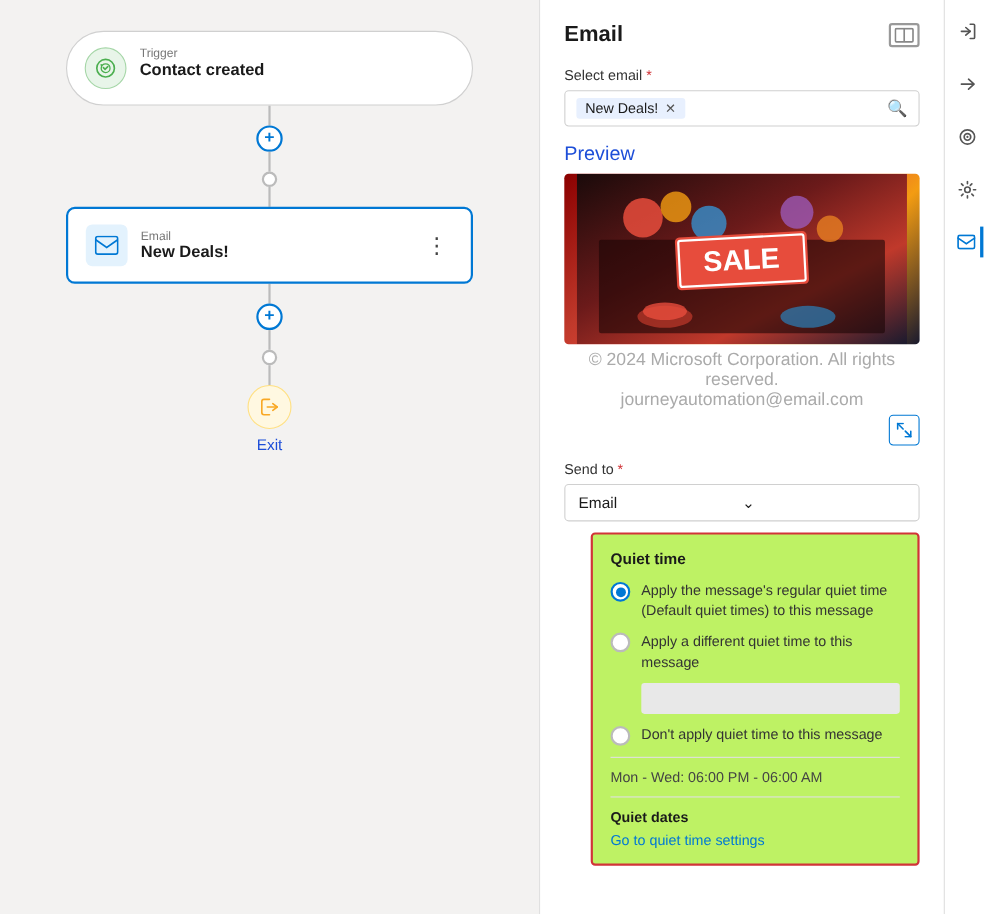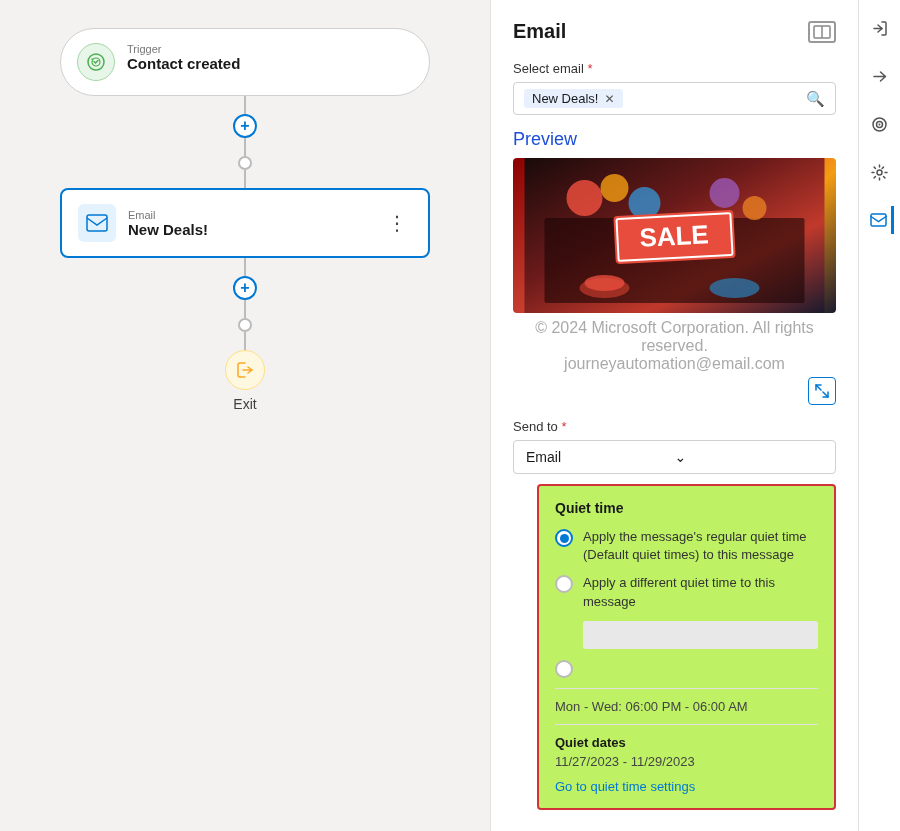--- a/index.html
+++ b/index.html
@@ -143,21 +143,21 @@
       height: 40px;
       border-radius: 50%;
       background: #fff8e1;
       border: 1.5px solid #ffe082;
       display: flex;
       align-items: center;
       justify-content: center;
     }
     .exit-label {
       font-size: 14px;
-      color: #404040;
+      color: #1d4ed8;
       font-weight: 500;
     }
 
     
     .right-panel {
       flex: 1;
       background: white;
       border-left: 1px solid #e0e0e0;
       display: flex;
       flex-direction: column;
@@ -553,33 +553,33 @@
     </div>
 
     <div class="radio-option">
       <div class="radio-circle"></div>
       <div class="radio-text">Apply a different quiet time to this message</div>
     </div>
     <div class="grey-bar"></div>
 
     <div class="radio-option">
       <div class="radio-circle"></div>
+      <div class="radio-text">Don't apply quiet time to this message</div>
     </div>
 
     <hr class="divider-line">
 
     <div class="info-section">
       <div class="info-value">Mon - Wed: 06:00 PM - 06:00 AM</div>
     </div>
 
     <hr class="divider-line">
 
     <div class="info-section">
       <div class="info-title">Quiet dates</div>
-      <div class="info-value">11/27/2023 - 11/29/2023</div>
     </div>
 
     <a class="link-text">Go to quiet time settings</a>
   </div>
 
 </div>
 
 <div class="side-icons">
   <div class="side-icon">
     <svg width="17" height="17" viewBox="0 0 17 17" fill="none">

